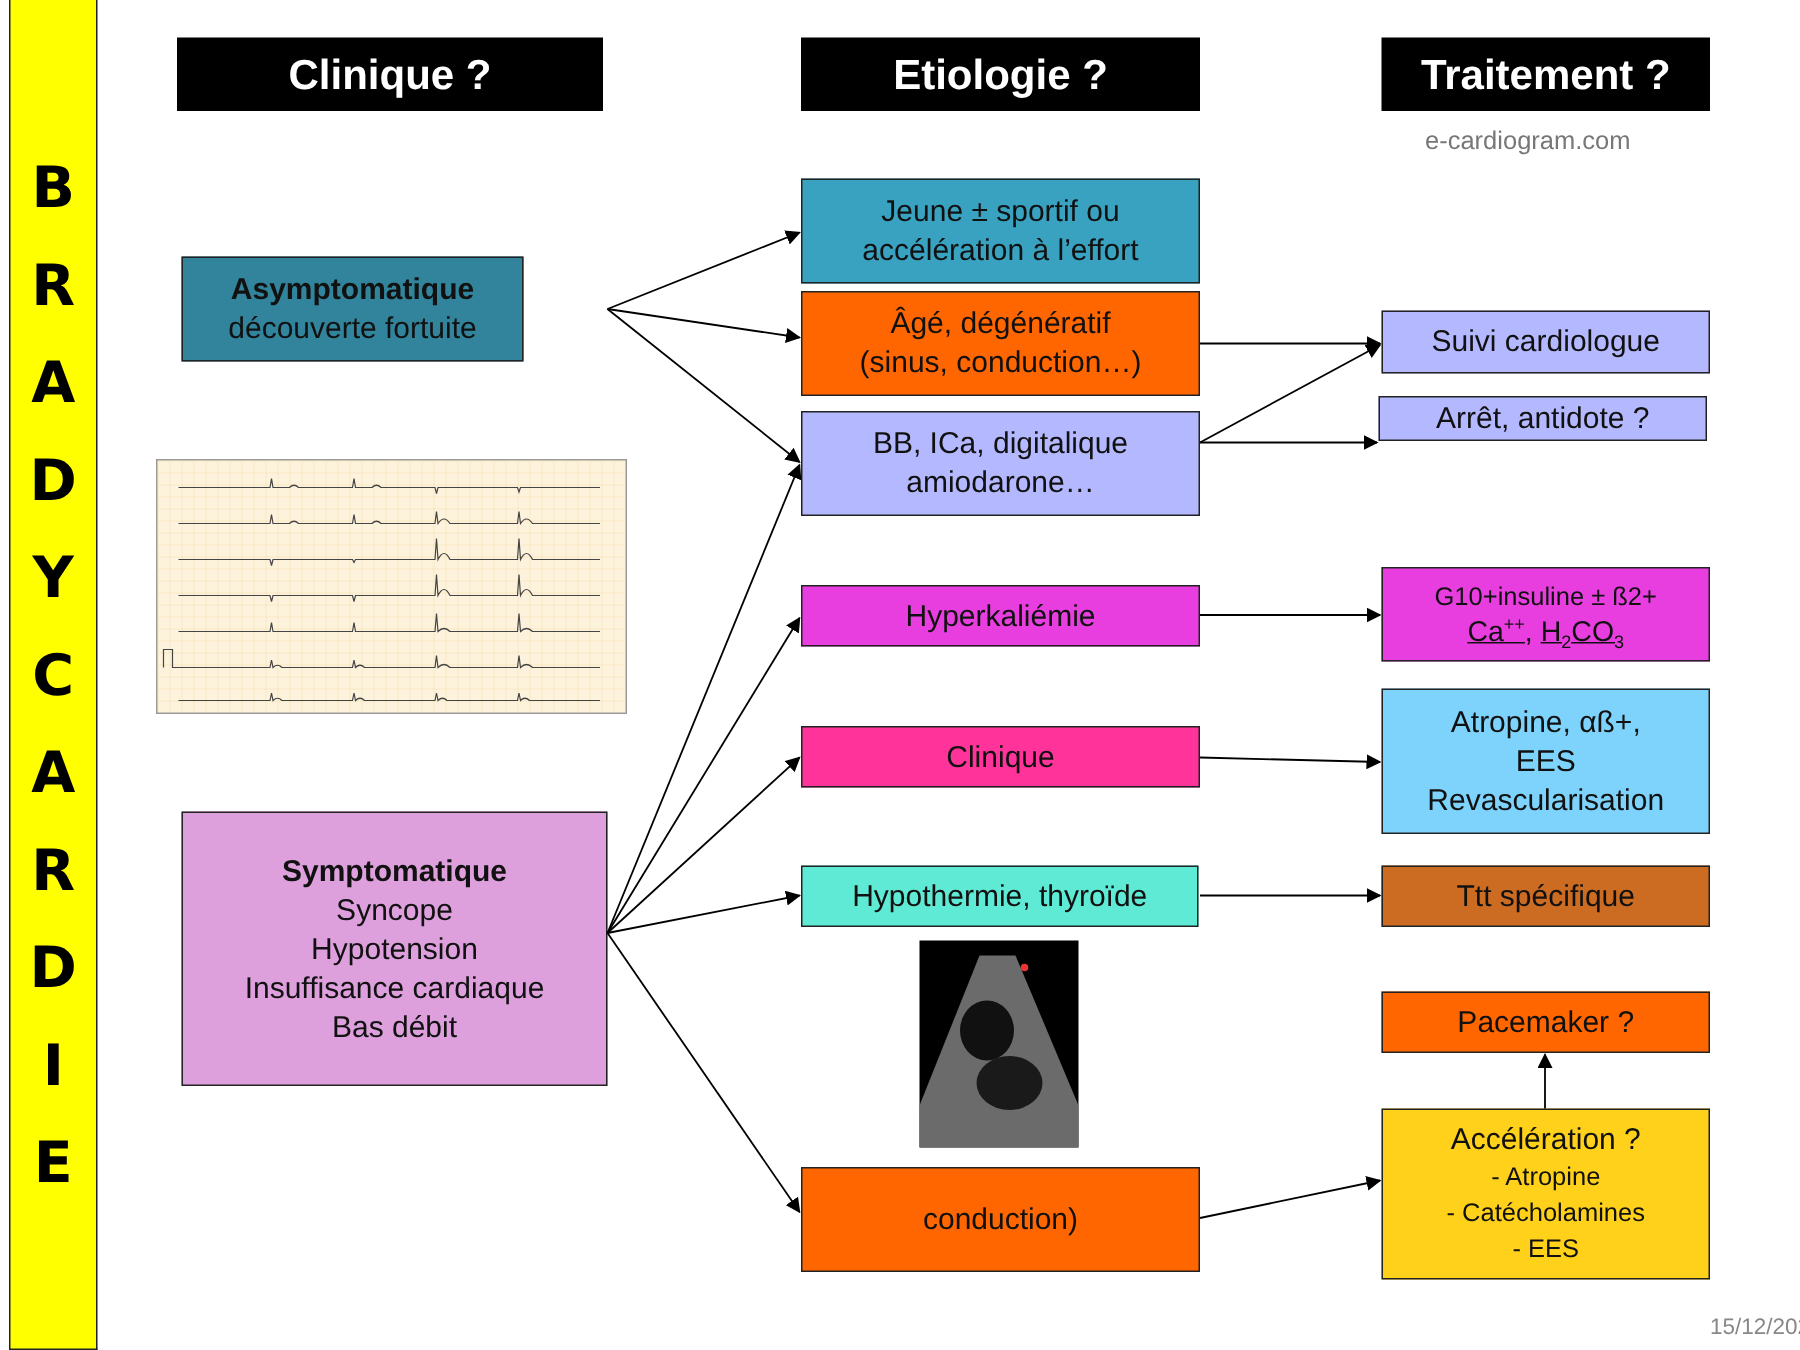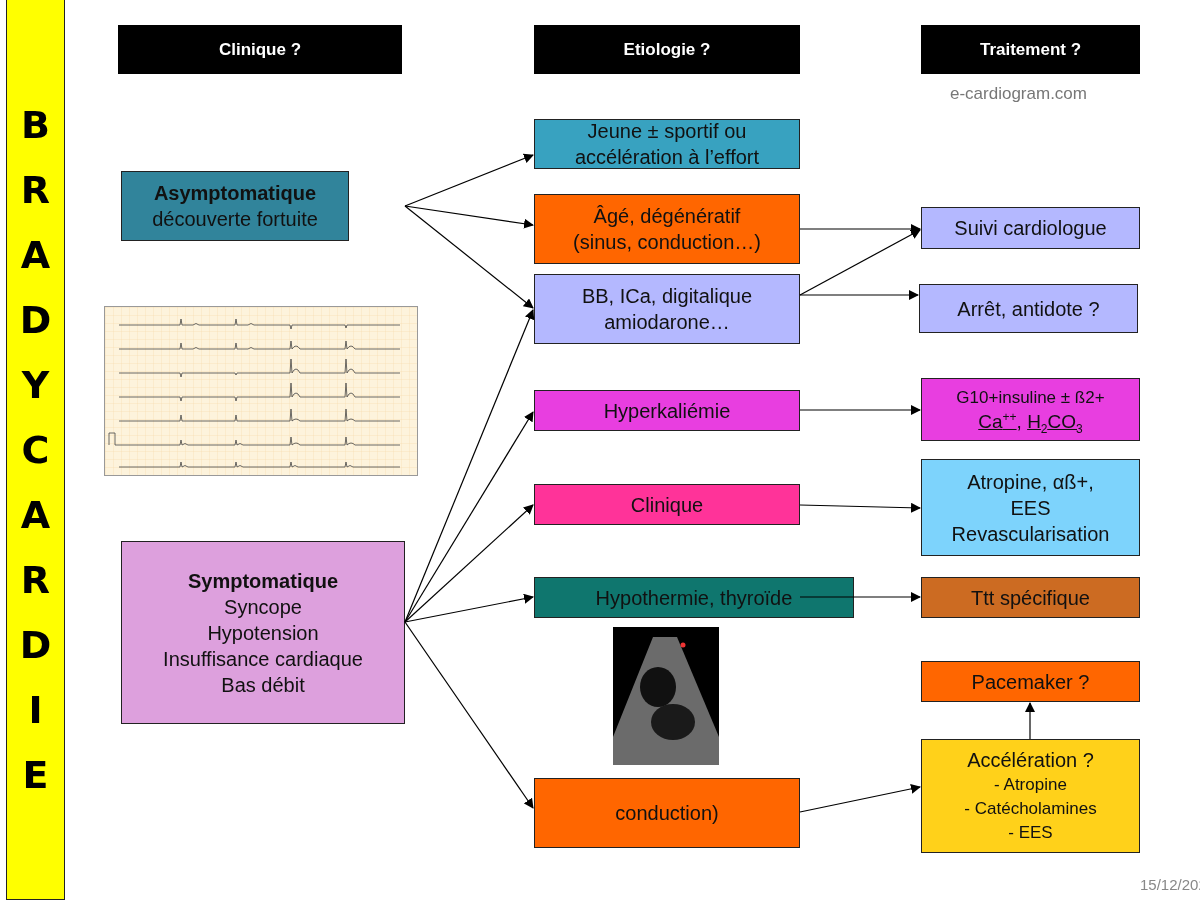--- a/index.html
+++ b/index.html
@@ -1,20 +1,20 @@
 <!DOCTYPE html>
 <html><head>
 <meta charset="utf-8">
 <style>
   html, body { margin:0; padding:0; background:#ffffff; }
   body { width:1200px; height:900px; position:relative; overflow:hidden; font-family:"Liberation Sans", sans-serif; color:#111; }
   .abs { position:absolute; box-sizing:border-box; }
   .sidebar { left:6px; top:0; width:59px; height:900px; background:#ffff00; border:1px solid #222; border-top:none; }
   .side-letter { position:absolute; left:0; width:57px; text-align:center; font-family:"DejaVu Sans", sans-serif; font-weight:bold; font-size:38px; color:#000; }
-  .hdr { background:#000; color:#fff; font-weight:bold; font-size:17px; display:flex; align-items:center; justify-content:center; }
+  .hdr { background:#000; color:#fff; font-weight:bold; font-size:28px; display:flex; align-items:center; justify-content:center; }
   .box { border:1.5px solid #222; display:flex; flex-direction:column; align-items:center; justify-content:center; text-align:center; font-size:20px; line-height:26px; }
   .box .b { font-weight:bold; }
   .small { font-size:17px; line-height:24px; }
   .site { font-size:17px; color:#777; }
   .date { font-size:15px; color:#888;margin-left:36px; }
   svg.arrows { position:absolute; left:0; top:0; width:1200px; height:900px; pointer-events:none; }
   .ecg { background:#fdf3dc; border:1px solid #999; }
   .echo { background:#fff; }
   sub, sup { font-size:12px; line-height:0; }
   .ul { text-decoration:underline; }
@@ -78,47 +78,47 @@
 
 <div class="abs echo" style="left:613px;top:627px;width:106px;height:138px;background:#000">
   <svg width="106" height="138">
     <path d="M40 10 L64 10 L106 110 L106 138 L0 138 L0 110 Z" fill="#6b6b6b"></path>
     <ellipse cx="45" cy="60" rx="18" ry="20" fill="#111"></ellipse>
     <ellipse cx="60" cy="95" rx="22" ry="18" fill="#1a1a1a"></ellipse>
     <circle cx="70" cy="18" r="2.5" fill="#e33"></circle>
   </svg>
 </div>
 
-<div class="abs box" style="left:534px;top:119px;width:266px;height:50px;background:#38a2c0">
+<div class="abs box" style="left:534px;top:119px;width:266px;height:70px;background:#38a2c0">
   <span>Jeune ± sportif ou</span>
   <span>accélération à l’effort</span>
 </div>
 <div class="abs box" style="left:534px;top:194px;width:266px;height:70px;background:#ff6600">
   <span>Âgé, dégénératif</span>
   <span>(sinus, conduction…)</span>
 </div>
 <div class="abs box" style="left:534px;top:274px;width:266px;height:70px;background:#b4b8ff">
   <span>BB, ICa, digitalique</span>
   <span>amiodarone…</span>
 </div>
 <div class="abs box" style="left:534px;top:390px;width:266px;height:41px;background:#e83ee0">
   <span>Hyperkaliémie</span>
 </div>
 <div class="abs box" style="left:534px;top:484px;width:266px;height:41px;background:#ff3399">
   <span>Clinique</span>
 </div>
-<div class="abs box" style="left:534px;top:577px;width:320px;height:41px;background:#0f766e">
+<div class="abs box" style="left:534px;top:577px;width:265px;height:41px;background:#5eead4">
   <span>Hypothermie, thyroïde</span>
 </div>
 <div class="abs box" style="left:534px;top:778px;width:266px;height:70px;background:#ff6600">
   <span>conduction)</span>
 </div>
 
 <div class="abs box" style="left:921px;top:207px;width:219px;height:42px;background:#b4b8ff">Suivi cardiologue</div>
-<div class="abs box" style="left:919px;top:284px;width:219px;height:49px;background:#b4b8ff">Arrêt, antidote ?</div>
+<div class="abs box" style="left:919px;top:264px;width:219px;height:30px;background:#b4b8ff">Arrêt, antidote ?</div>
 
 <div class="abs box small" style="left:921px;top:378px;width:219px;height:63px;background:#e83ee0">
   <span>G10+insuline ± ß2+</span>
   <span style="font-size:19px"><span class="ul"><span>Ca</span><sup>++</sup></span><span>, </span><span class="ul"><span>H</span><sub>2</sub><span>CO</span><sub>3</sub></span></span>
 </div>
 
 <div class="abs box" style="left:921px;top:459px;width:219px;height:97px;background:#7dd3fc">
   <span>Atropine, αß+,</span>
   <span>EES</span>
   <span>Revascularisation</span>

